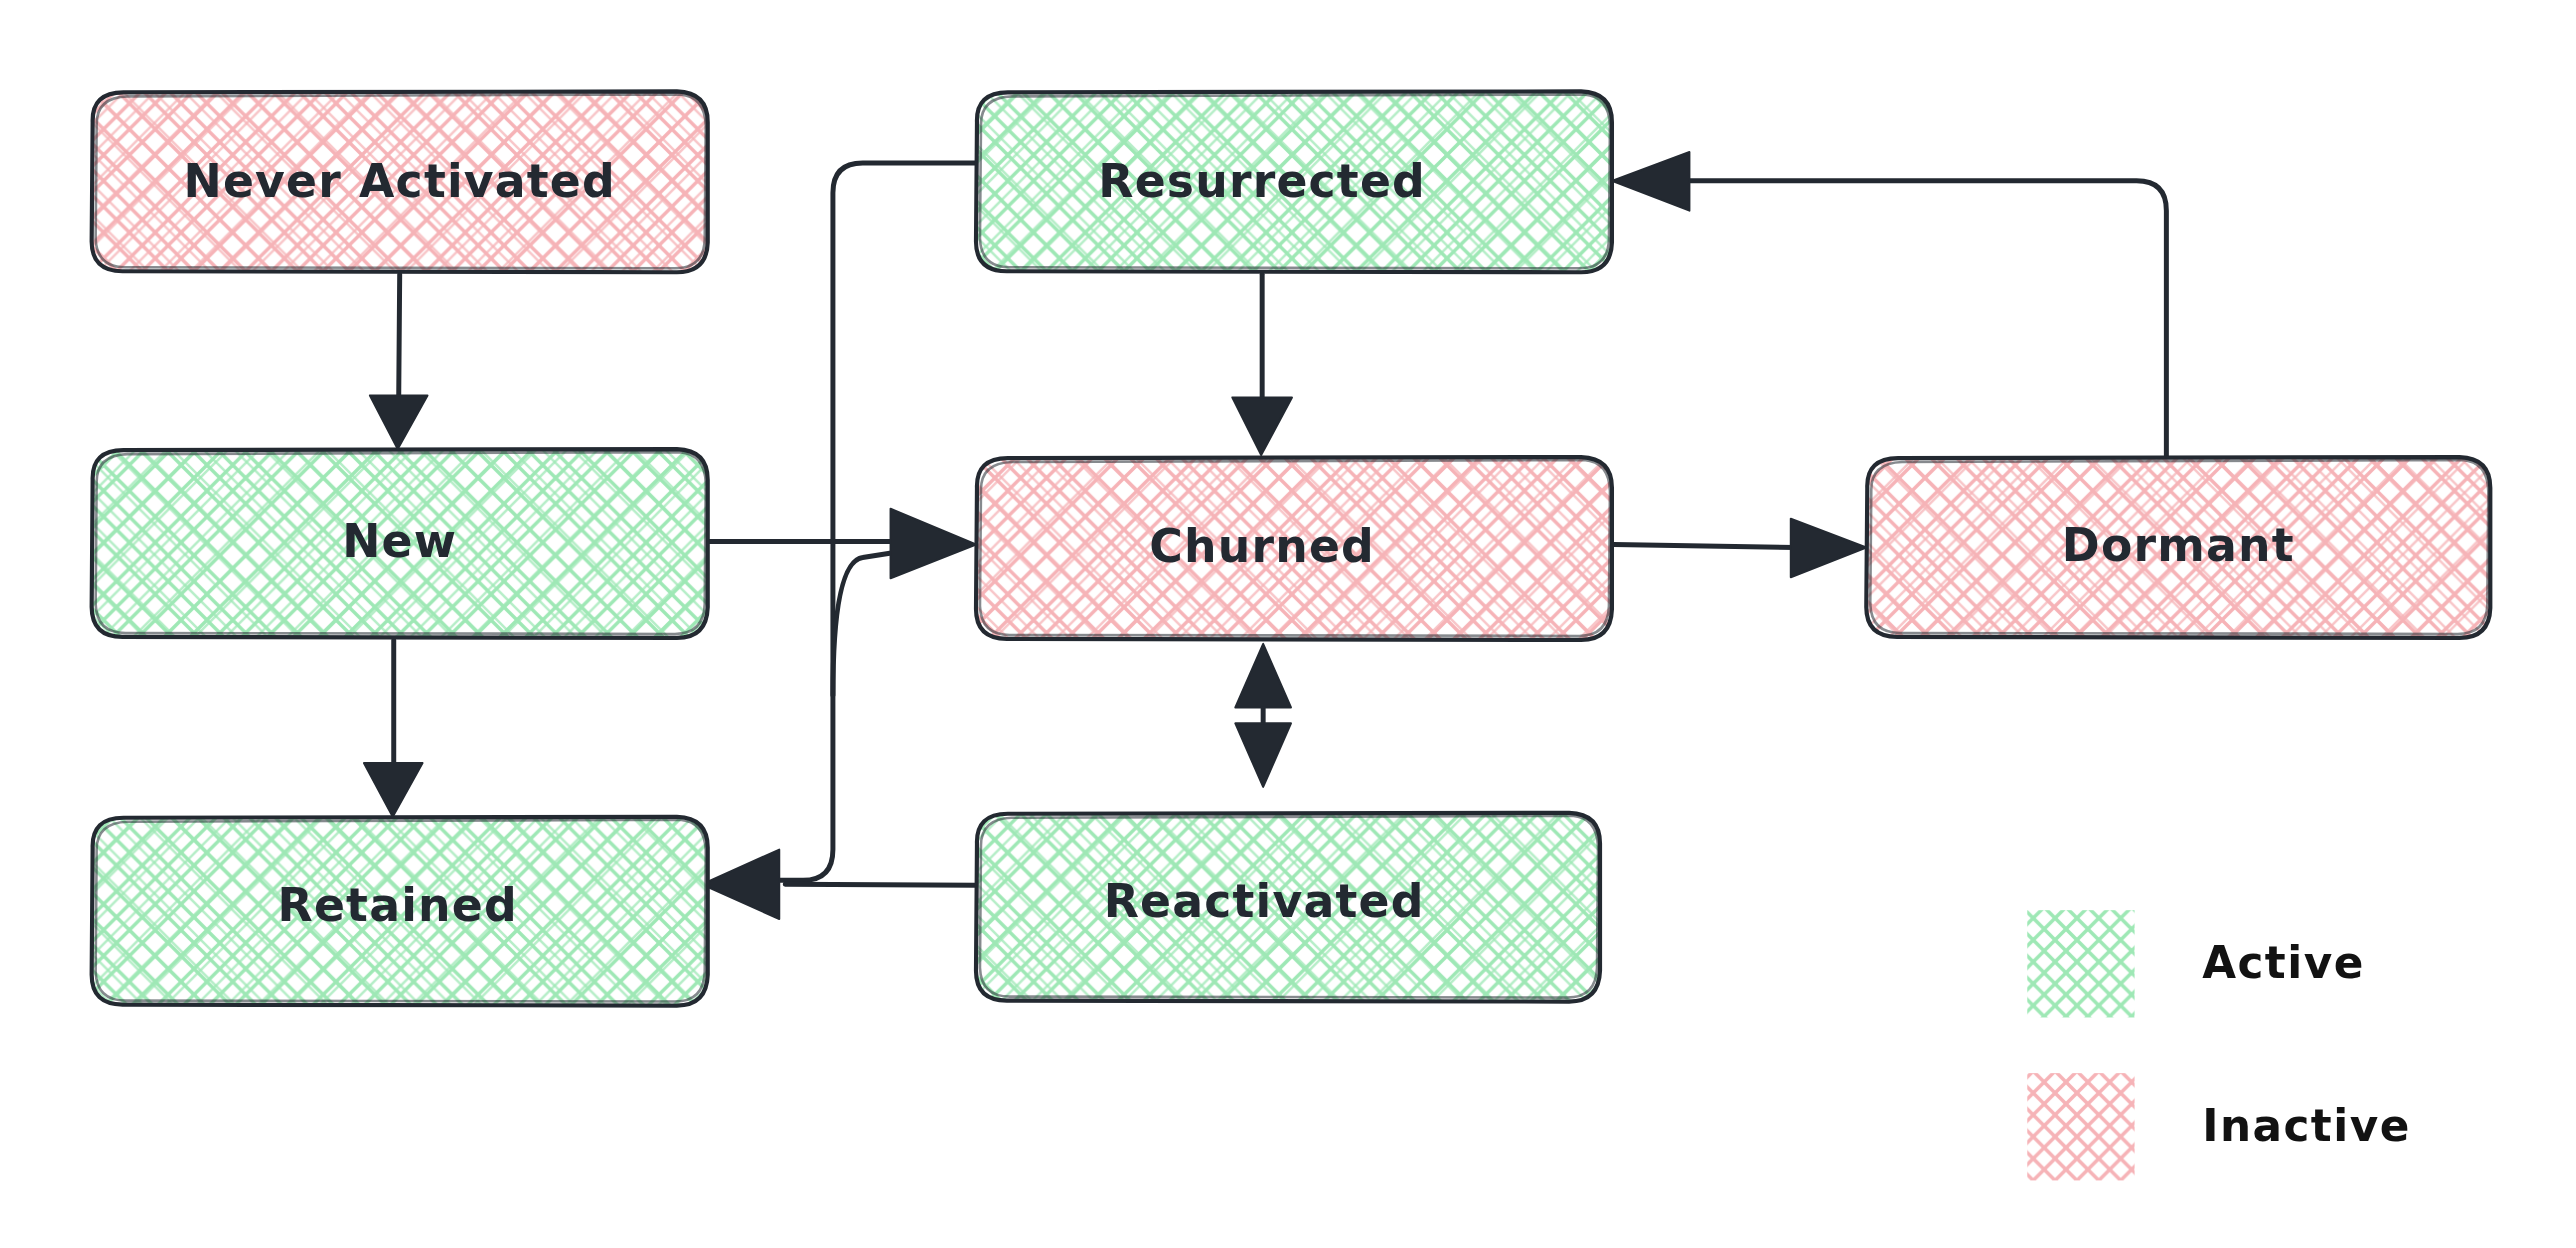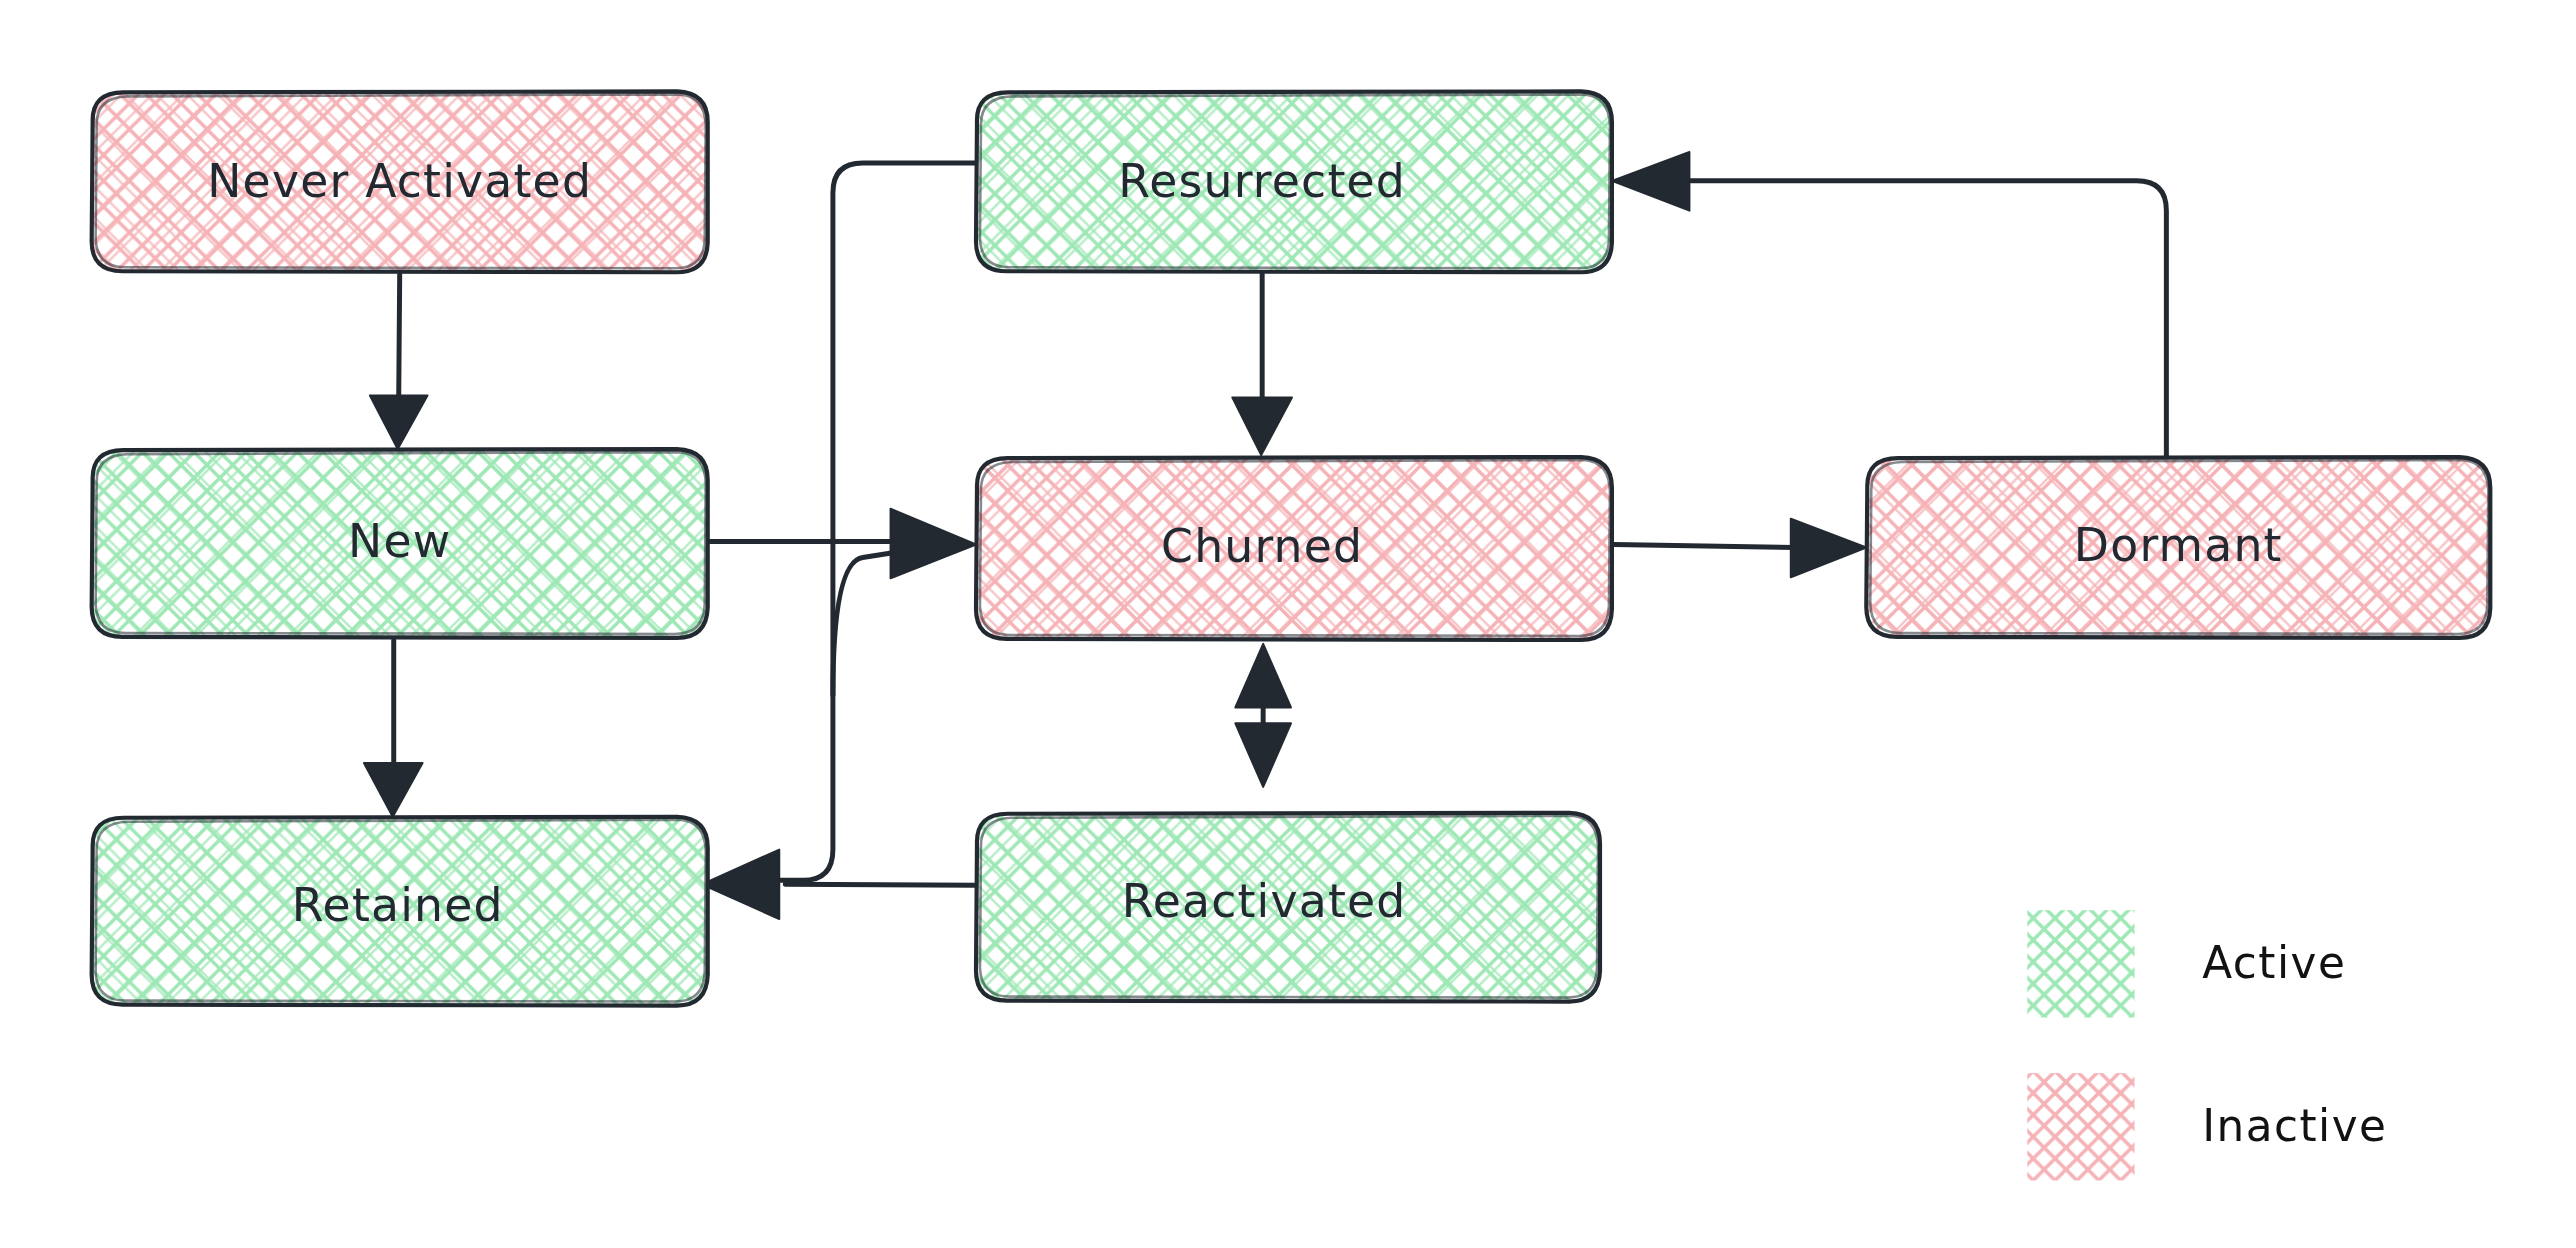--- a/index.html
+++ b/index.html
@@ -13,20 +13,21 @@
     height: 1248px;
     overflow: hidden;
     font-family: "DejaVu Sans", sans-serif;
     position: relative;
   }
   #diagram-root {
     position: absolute;
     inset: 0;
     width: 2292px;
     height: 1248px;
+    font-weight: bold;
   }
   svg#diagram-canvas {
     display: block;
     width: 2576px;
     height: 1248px;
   }
   .node-label {
     font-family: "DejaVu Sans", sans-serif;
     font-size: 46px;
     fill: #232931;

